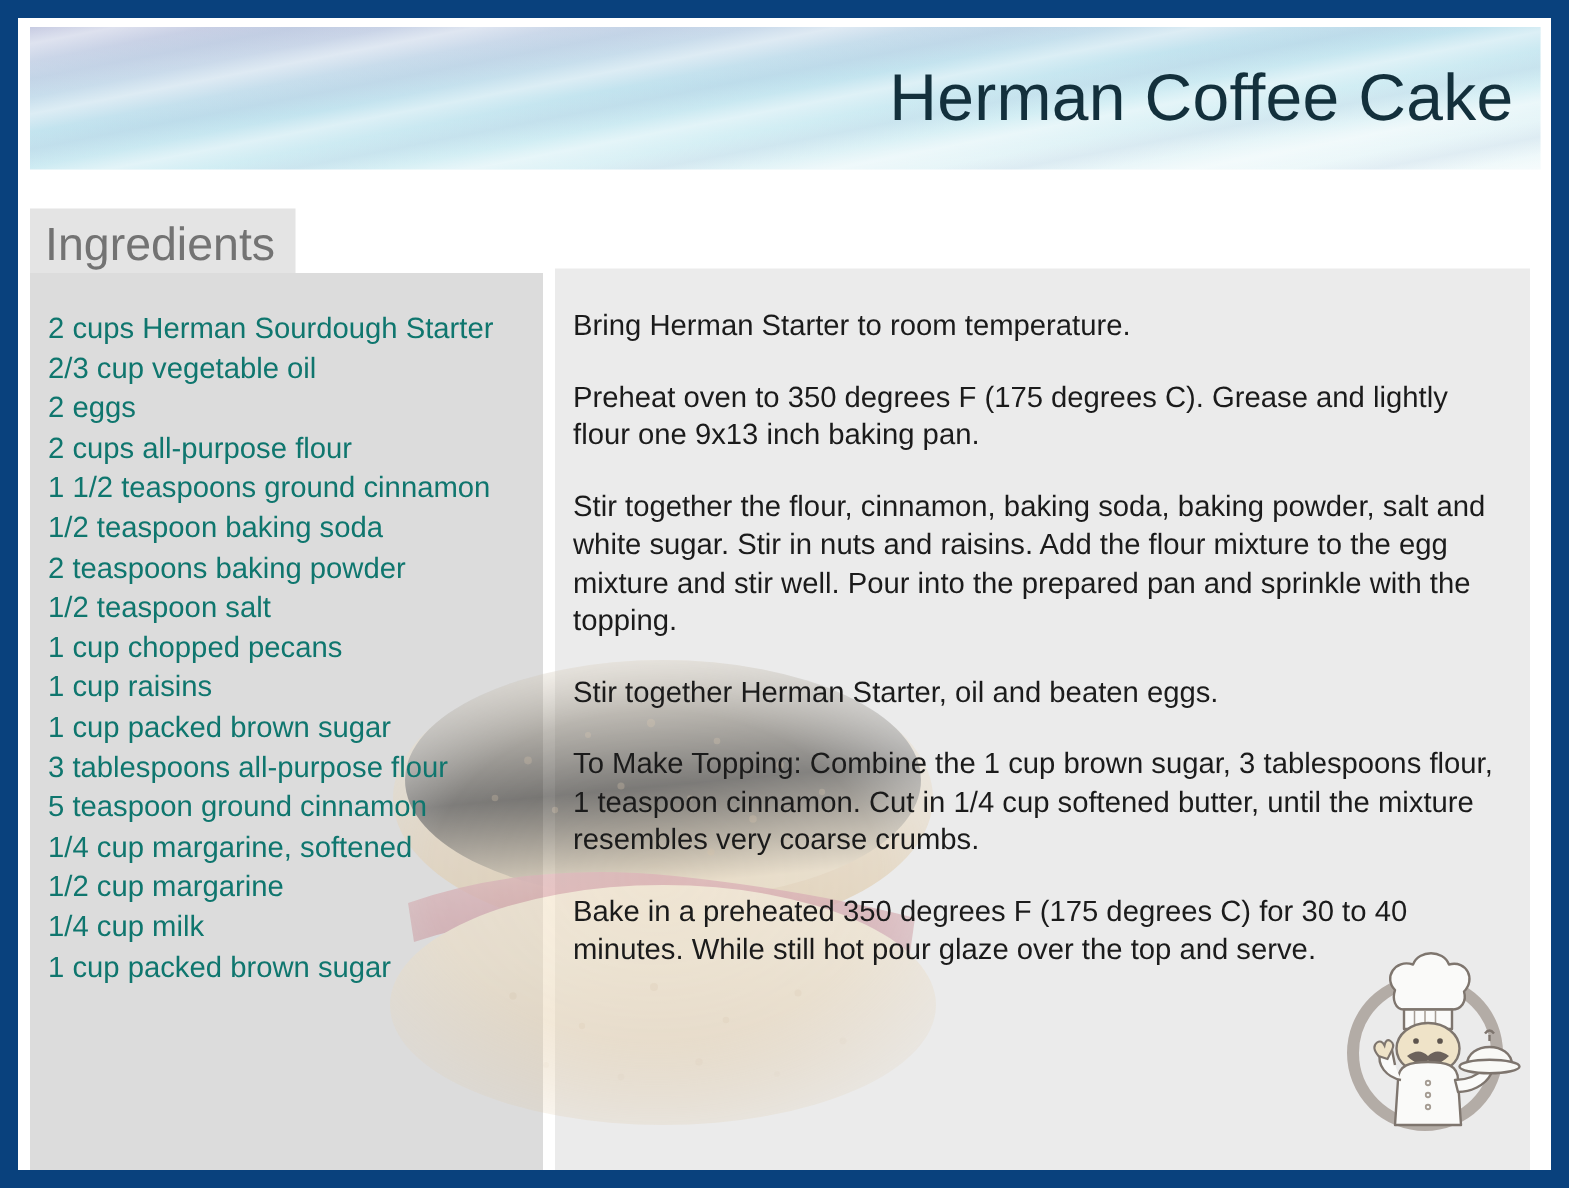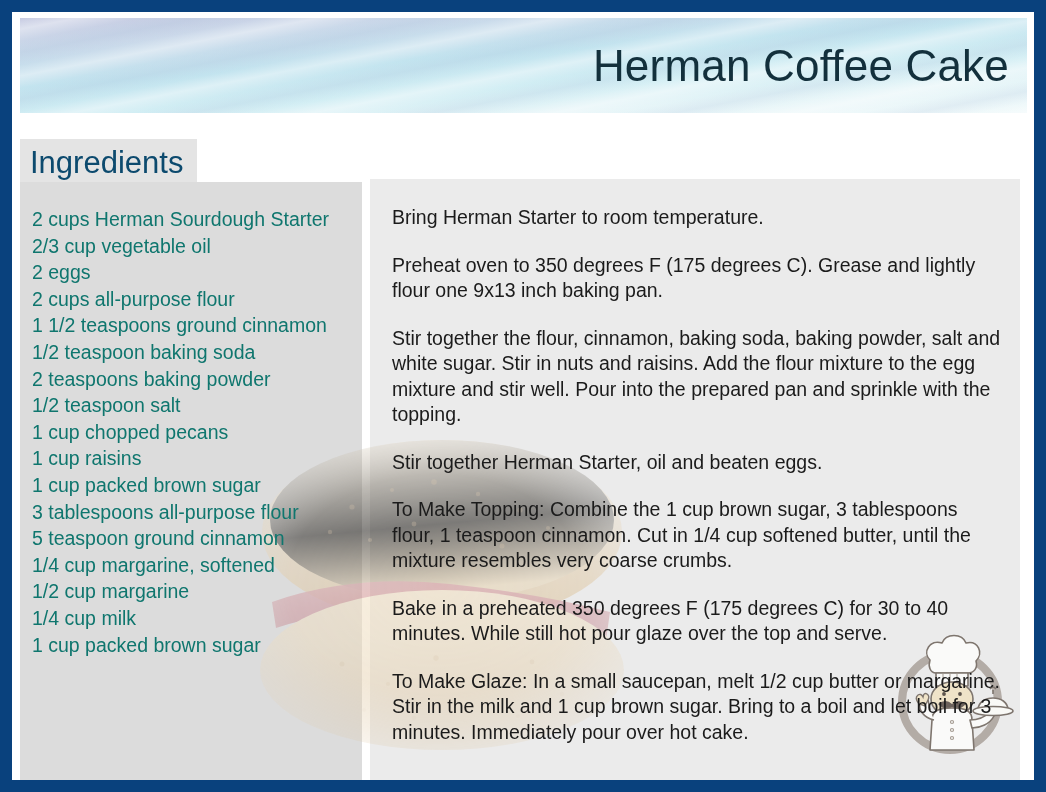--- a/index.html
+++ b/index.html
@@ -66,21 +66,21 @@
     letter-spacing: 0.2px;
     color: #13303c;
     white-space: nowrap;
     margin-left: 27px;
   }
 
   
   .hdr-tab {
     position: absolute;
     background: #e4e4e4;
-    color: #0c4a6e;
+    color: #737373;
     font-size: 31px;
     line-height: 1;
     padding: 8px 14px 9px 10px;
     box-sizing: border-box;
     white-space: nowrap;
   }
   #ing-hdr  { left: 8px;   top: 127px; }
   #dir-hdr  { left: 358px; top: 127px; }
 
   
@@ -142,21 +142,21 @@
     color: #0f766e;
     white-space: nowrap;
   }
 
   #dir-list {
     position: relative;
     z-index: 5;
     padding: 26px 16px 0 12px;
   }
   #dir-list p {
-    margin: 0 0 22px 10px;
+    margin: 0 0 22px 0;
     font-size: 19.5px;
     line-height: 25.5px;
     color: #1b1b1b;
   }
 </style>
 </head>
 <body>
 
 <div id="card">
   <div id="page">
@@ -191,21 +191,20 @@
 
 
     <div id="dir-panel" class="panel">
       <div id="dir-list">
           <p>Bring Herman Starter to room temperature.</p>
           <p>Preheat oven to 350 degrees F (175 degrees C). Grease and lightly flour one 9x13 inch baking pan.</p>
           <p>Stir together the flour, cinnamon, baking soda, baking powder, salt and white sugar. Stir in nuts and raisins. Add the flour mixture to the egg mixture and stir well. Pour into the prepared pan and sprinkle with the topping.</p>
           <p>Stir together Herman Starter, oil and beaten eggs.</p>
           <p>To Make Topping: Combine the 1 cup brown sugar, 3 tablespoons flour, 1 teaspoon cinnamon. Cut in 1/4 cup softened butter, until the mixture resembles very coarse crumbs.</p>
           <p>Bake in a preheated 350 degrees F (175 degrees C) for 30 to 40 minutes. While still hot pour glaze over the top and serve.</p>
-          <p>To Make Glaze: In a small saucepan, melt 1/2 cup butter or margarine. Stir in the milk and 1 cup brown sugar. Bring to a boil and let boil for 3 minutes. Immediately pour over hot cake.</p>
         </div>
     </div>
 
     <svg id="cake-watermark" viewBox="0 0 470 345" preserveAspectRatio="none">
       <defs>
         <radialGradient id="wmFade" cx="50%" cy="50%" r="58%">
           <stop offset="0%" stop-color="#ffffff" stop-opacity="1"></stop>
           <stop offset="55%" stop-color="#ffffff" stop-opacity="0.82"></stop>
           <stop offset="100%" stop-color="#ffffff" stop-opacity="0"></stop>
         </radialGradient>

